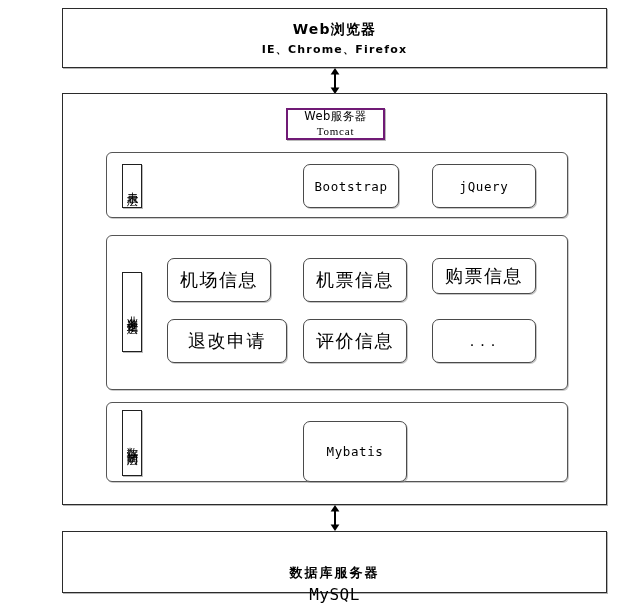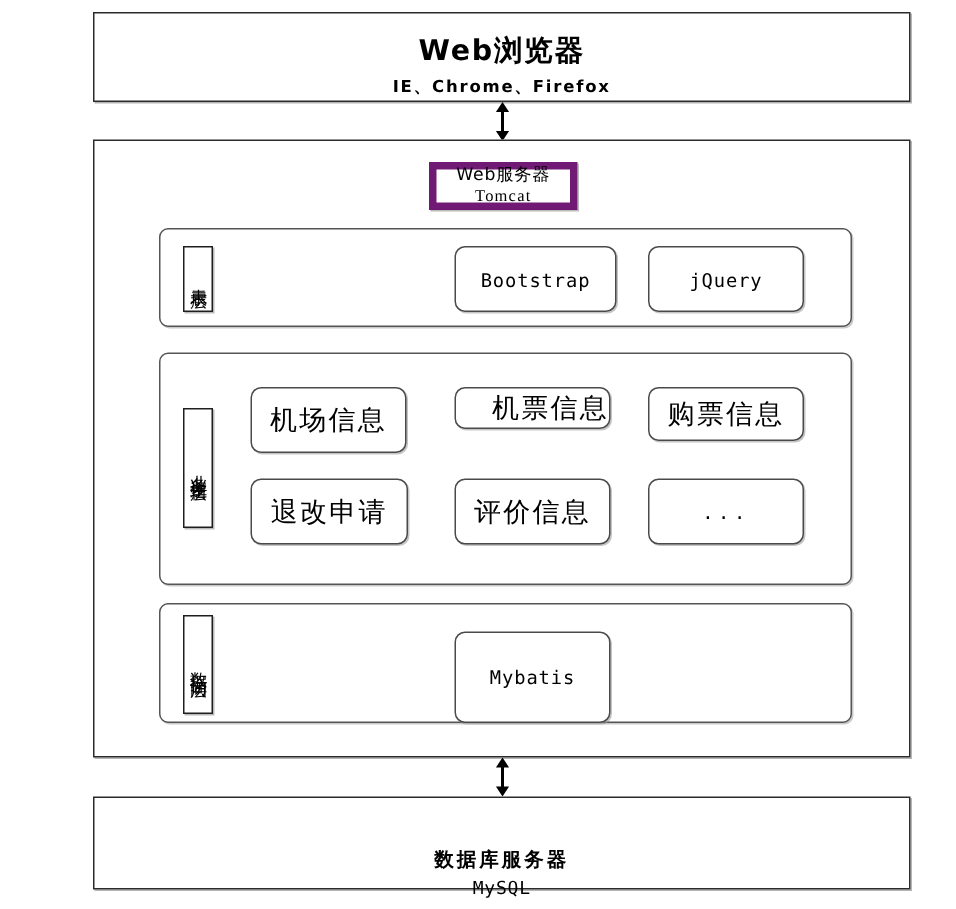--- a/index.html
+++ b/index.html
@@ -80,48 +80,48 @@
 
   
   .tier-text {
     position: absolute;
     left: 0;
     right: 0;
     text-align: center;
   }
   .tier-text .line1 {
     font-family: "DejaVu Sans", "Liberation Sans", sans-serif;
-    font-size: 19px;
+    font-size: 14px;
     font-weight: bold;
     letter-spacing: 1.2px;
   }
   .tier-text .line2 {
     font-family: "DejaVu Sans", "Liberation Sans", sans-serif;
     font-size: 11px;
     font-weight: bold;
     letter-spacing: 1.2px;
     margin-top: 3px;
   }
   .tier-text.db .line1 {
     font-size: 13px;
     letter-spacing: 2px;
     margin-top: 18px;
   }
   .tier-text.db .line2 {
     font-family: "DejaVu Sans Mono", "Liberation Mono", monospace;
-    font-size: 12px;
+    font-size: 16px;
     font-weight: normal;
     letter-spacing: 0.5px;
   }
 
   
   .server-box {
     position: absolute;
     box-sizing: border-box;
-    border: 5px solid #701a75;
+    border: 2px solid #701a75;
     background: #ffffff;
     box-shadow: 1px 1px 0 rgba(140,140,140,0.6);
     display: flex;
     flex-direction: column;
     align-items: center;
     justify-content: center;
     line-height: 1.35;
   }
   .server-box .sline1 {
     font-family: "DejaVu Sans", "Liberation Sans", sans-serif;
@@ -161,44 +161,44 @@
 
     <div class="server-box" style="left:223px; top:14px; width:99px; height:32px;">
       <div class="sline1">Web服务器</div>
       <div class="sline2">Tomcat</div>
     </div>
 
     <div class="panel" style="left:43px; top:58px; width:462px; height:66px;">
       <div class="layer-label" style="left:15px; top:11px; width:20px; height:44px;">
         <span>表示层</span>
       </div>
-      <div class="node" style="left:196px; top:11px; width:108px; height:44px;">
+      <div class="node" style="left:196px; top:11px; width:96px; height:44px;">
         <span>Bootstrap</span>
       </div>
       <div class="node" style="left:325px; top:11px; width:104px; height:44px;">
         <span>jQuery</span>
       </div>
     </div>
 
     <div class="panel" style="left:43px; top:141px; width:462px; height:155px;">
       <div class="layer-label" style="left:15px; top:36px; width:20px; height:80px;">
         <span>业务逻辑层</span>
       </div>
 
       <div class="node cjk" style="left:60px; top:22px; width:104px; height:44px;">
         <span>机场信息</span>
       </div>
-      <div class="node cjk" style="left:196px; top:22px; width:104px; height:28px;justify-content:flex-end;">
+      <div class="node cjk" style="left:196px; top:22px; width:104px; height:44px;">
         <span>机票信息</span>
       </div>
       <div class="node cjk" style="left:325px; top:22px; width:104px; height:36px;">
         <span>购票信息</span>
       </div>
 
-      <div class="node cjk" style="left:60px; top:83px; width:105px; height:44px;">
+      <div class="node cjk" style="left:60px; top:83px; width:120px; height:44px;">
         <span>退改申请</span>
       </div>
       <div class="node cjk" style="left:196px; top:83px; width:104px; height:44px;">
         <span>评价信息</span>
       </div>
       <div class="node" style="left:325px; top:83px; width:104px; height:44px; letter-spacing:3px;">
         <span>...</span>
       </div>
     </div>
 

